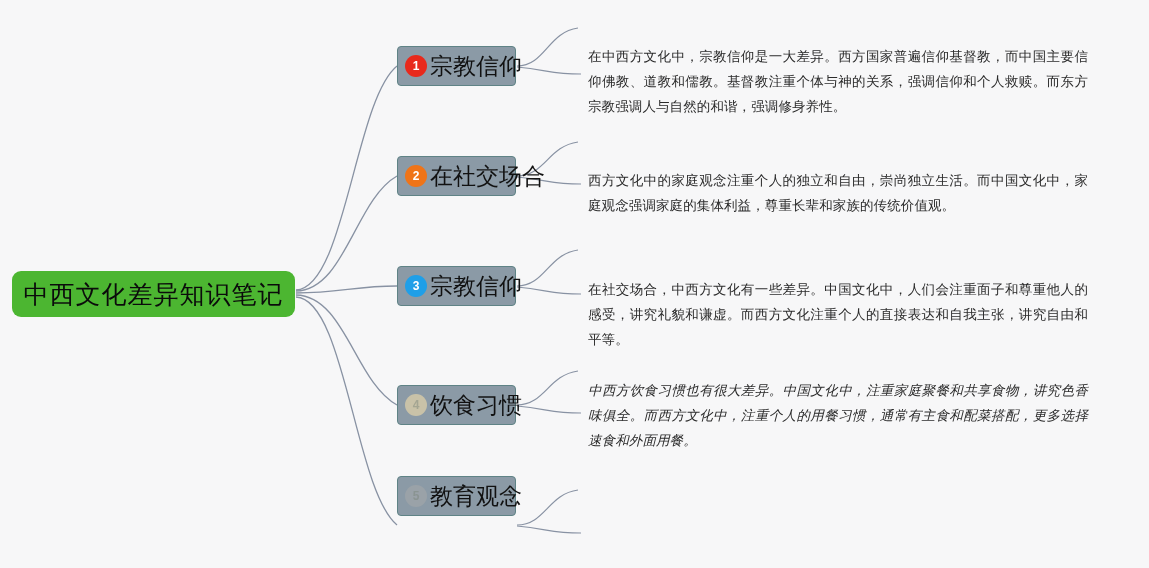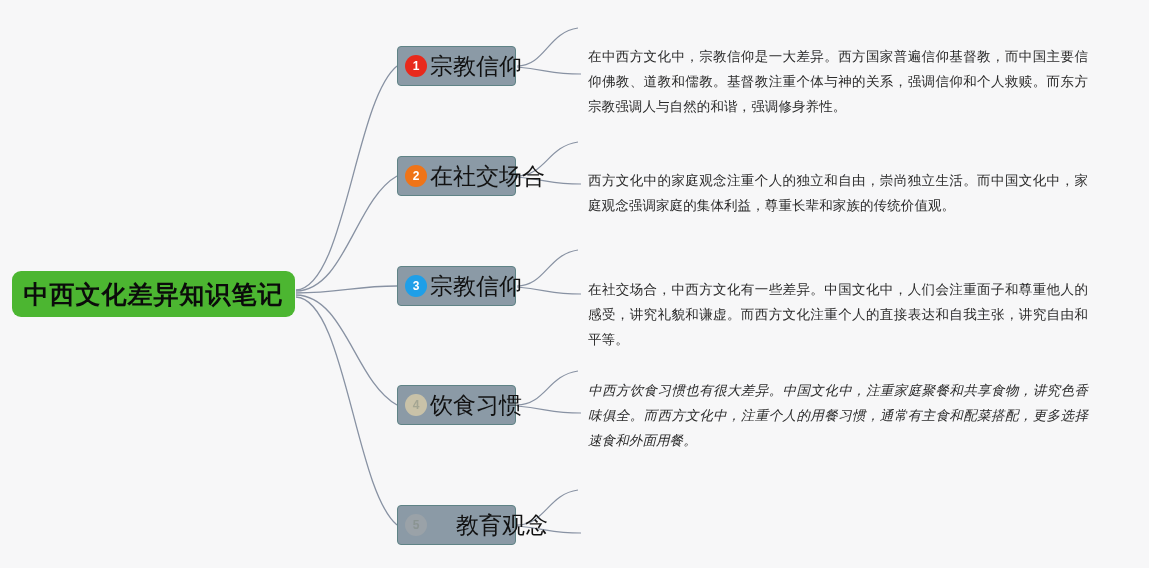--- a/index.html
+++ b/index.html
@@ -38,21 +38,21 @@
     height: 46px;
     background: #4cb631;
     border-radius: 9px;
     display: flex;
     align-items: center;
     justify-content: center;
     box-sizing: border-box;
   }
   .central-node .central-label {
     font-size: 25px;
-    font-weight: bold;
+    font-weight: normal;
     color: #0b0b0b;
     letter-spacing: 1px;
     white-space: nowrap;
     line-height: 1;
   }
 
   
   .branch-node {
     position: absolute;
     width: 119px;
@@ -151,19 +151,19 @@
     <span class="branch-label">宗教信仰</span>
   </div>
   <div class="detail-text" style="top:257px;margin-top:20px;">在社交场合，中西方文化有一些差异。中国文化中，人们会注重面子和尊重他人的感受，讲究礼貌和谦虚。而西方文化注重个人的直接表达和自我主张，讲究自由和平等。</div>
 
   <div class="branch-node" style="left:397px; top:385px;">
     <span class="branch-badge faded" style="background: rgb(201, 194, 168);">4</span>
     <span class="branch-label">饮食习惯</span>
   </div>
   <div class="detail-text" style="top:378px;font-style:italic;">中西方饮食习惯也有很大差异。中国文化中，注重家庭聚餐和共享食物，讲究色香味俱全。而西方文化中，注重个人的用餐习惯，通常有主食和配菜搭配，更多选择速食和外面用餐。</div>
 
-  <div class="branch-node" style="left:397px; top:505px;gap:26px;">
+  <div class="branch-node" style="left:397px; top:476px;">
     <span class="branch-badge faded" style="background: rgb(154, 162, 168);">5</span>
     <span class="branch-label">教育观念</span>
   </div>
   <div class="detail-text" style="top:498px;"></div>
 
 </div>
 
 </body></html>

